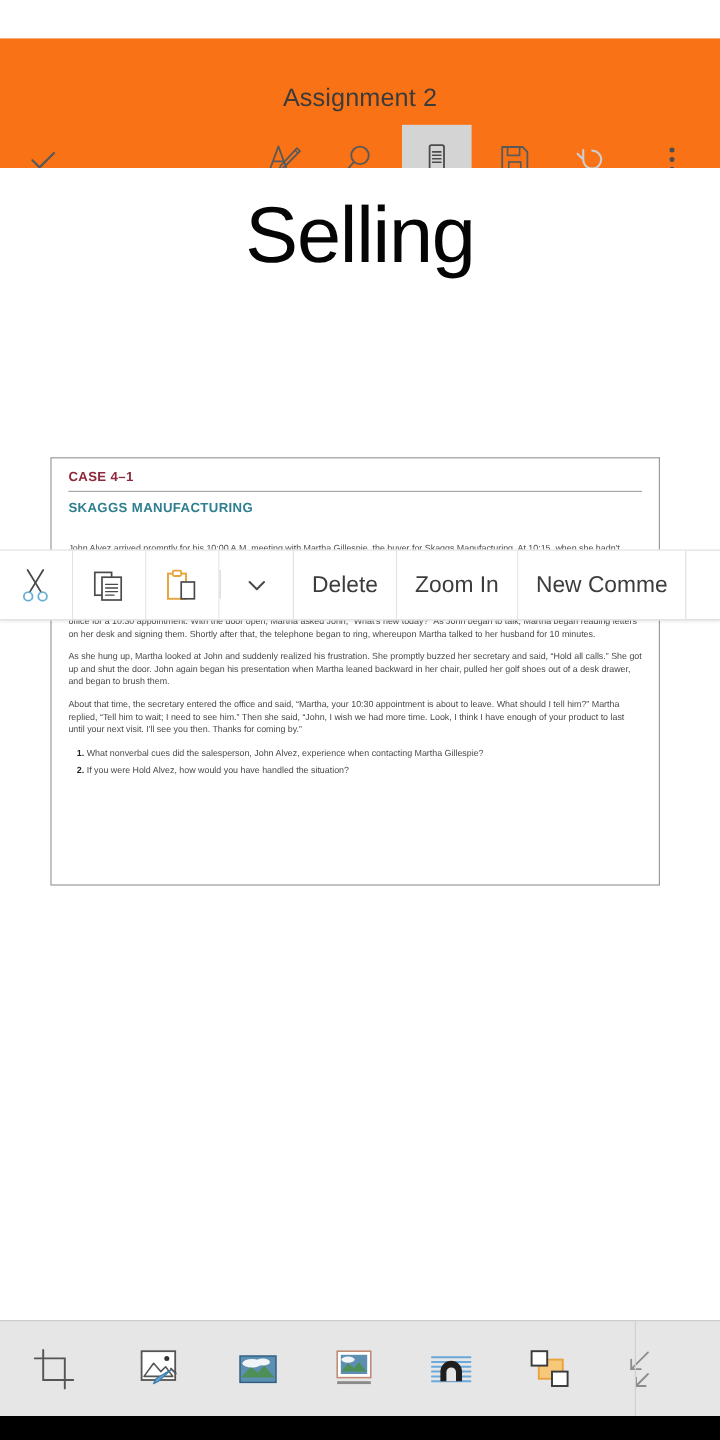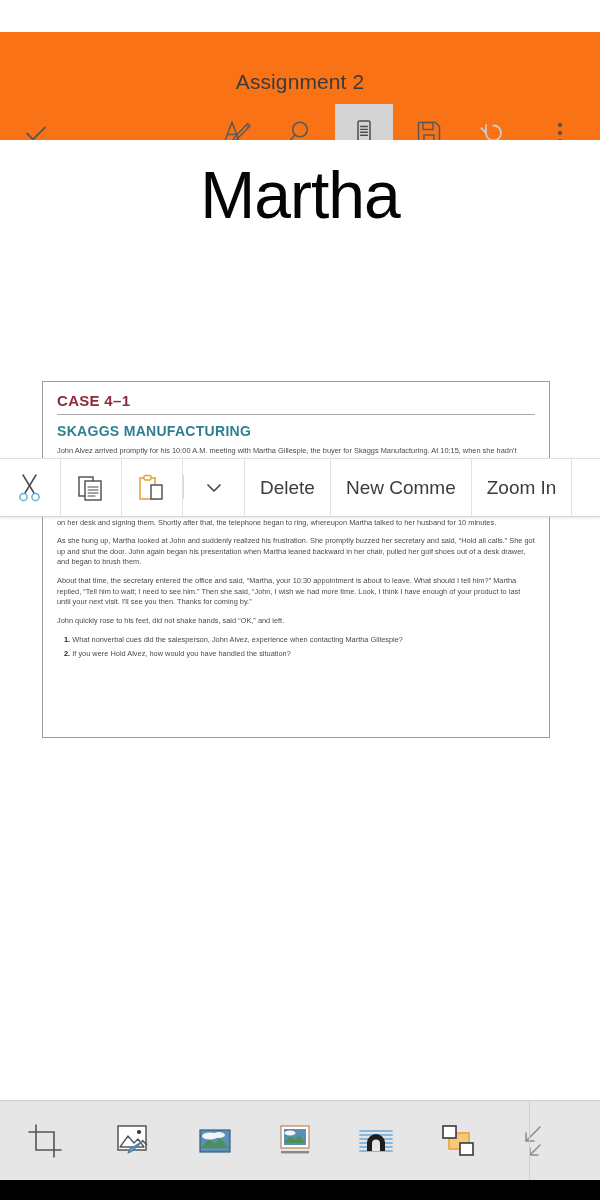--- a/index.html
+++ b/index.html
@@ -76,27 +76,27 @@
   .chevwrap { position: relative; width: 62px; height: 100%;
               display:flex; align-items:center; justify-content:center; }
 
   
   .doccard {
     position: absolute; left: 42px; top: 241px; width: 508px; height: 357px;
     border: 1px solid #9b9b9b; background: #ffffff;
     padding: 10px 14px 10px 14px;
   }
   .case-label {
-    font-size: 15px; font-weight: bold; color: #8e2a3b;
+    font-size: 11px; font-weight: bold; color: #8e2a3b;
     letter-spacing: .3px; margin-bottom: 5px;
   }
   .case-rule { height: 1px; background: #a8a8a8; margin-bottom: 8px; }
   .sub-label {
-    font-size: 14px; font-weight: bold; color: #2f7f8f;
-    letter-spacing: .3px; margin-bottom: 7px;
+    font-size: 11px; font-weight: bold; color: #2f7f8f;
+    letter-spacing: .3px; margin-bottom: 22px;
   }
   .body-p {
     font-size: 7.4px; line-height: 10.6px; color: #4a4a4a;
     text-align: left; margin-bottom: 8px;
   }
   .q-head {
     font-size: 8px; font-weight: bold; color: #2b2b2b; margin: 10px 0 4px 0;
   }
   .q-item {
     font-size: 7.4px; line-height: 11px; color: #4a4a4a;
@@ -186,33 +186,32 @@
         </svg>
       </div>
     </div>
 
     <div class="topbar-sep"></div>
   </div>
 
   <div class="page">
 
     <div class="page-heading">
-      <div>Martha</div>
+      <div>Selling</div>
     </div>
 
     <div class="doccard">
       <div class="case-label">CASE 4–1</div>
       <div class="case-rule"></div>
       <div class="sub-label">SKAGGS MANUFACTURING</div>
 
       <div class="body-p">John Alvez arrived promptly for his 10:00 A.M. meeting with Martha Gillespie, the buyer for Skaggs Manufacturing. At 10:15, when she hadn't arrived, John asked her secretary if she was out of the office for the morning. The secretary smiled and said, “She'll probably be a few minutes late.” John resented this delay and was convinced that Martha had forgotten the appointment.</div>
       <div class="body-p">Finally, at 10:20, Martha entered her office, walked over to John, said hello, and promptly excused herself to talk to the secretary about a tennis game scheduled for that afternoon. Ten minutes later, Martha led John into her office. At the same time, a competing salesperson entered the office for a 10:30 appointment. With the door open, Martha asked John, “What's new today?” As John began to talk, Martha began reading letters on her desk and signing them. Shortly after that, the telephone began to ring, whereupon Martha talked to her husband for 10 minutes.</div>
       <div class="body-p">As she hung up, Martha looked at John and suddenly realized his frustration. She promptly buzzed her secretary and said, “Hold all calls.” She got up and shut the door. John again began his presentation when Martha leaned backward in her chair, pulled her golf shoes out of a desk drawer, and began to brush them.</div>
       <div class="body-p">About that time, the secretary entered the office and said, “Martha, your 10:30 appointment is about to leave. What should I tell him?” Martha replied, “Tell him to wait; I need to see him.” Then she said, “John, I wish we had more time. Look, I think I have enough of your product to last until your next visit. I'll see you then. Thanks for coming by.”</div>
-      <div class="body-p">John quickly rose to his feet, did not shake hands, said “OK,” and left.</div>
 
       <div class="q-item">
         <span class="q-num">1.</span>
         <span>What nonverbal cues did the salesperson, John Alvez, experience when contacting Martha Gillespie?</span>
       </div>
       <div class="q-item">
         <span class="q-num">2.</span>
         <span>If you were Hold Alvez, how would you have handled the situation?</span>
       </div>
     </div>
@@ -247,22 +246,22 @@
       <div class="ctxbtn chev">
         <div class="chevwrap">
           <div class="ctxsep-inner"></div>
           <svg width="22" height="22" viewBox="0 0 22 22">
             <path d="M5 8 L11 14 L17 8" fill="none" stroke="#4a4a4a" stroke-width="1.7" stroke-linecap="round" stroke-linejoin="round"></path>
           </svg>
         </div>
       </div>
 
       <div class="ctxbtn lbl">Delete</div>
+      <div class="ctxbtn lbl">Zoom In</div>
       <div class="ctxbtn lbl">New Comme</div>
-      <div class="ctxbtn lbl">Zoom In</div>
     </div>
 
   </div>
 
   <div class="bottombar">
 
     <div class="bicon" style="width:90px;">
       <svg width="40" height="40" viewBox="0 0 40 40">
         <path d="M11 4 V29 H36" fill="none" stroke="#555" stroke-width="1.6" stroke-linecap="round"></path>
         <path d="M4 11 H29 V36" fill="none" stroke="#555" stroke-width="1.6" stroke-linecap="round"></path>

